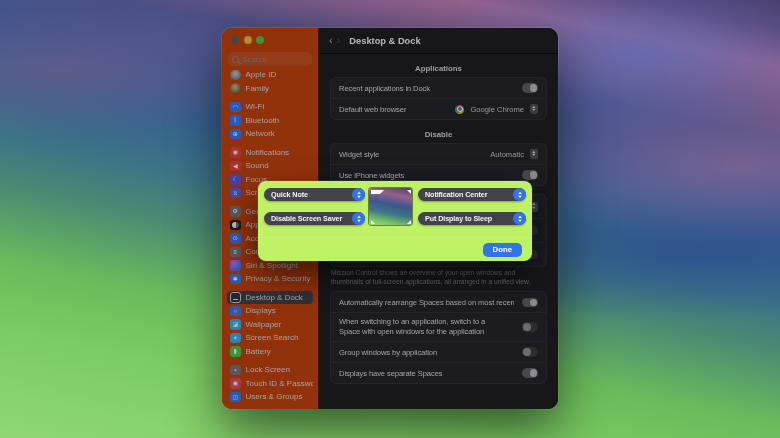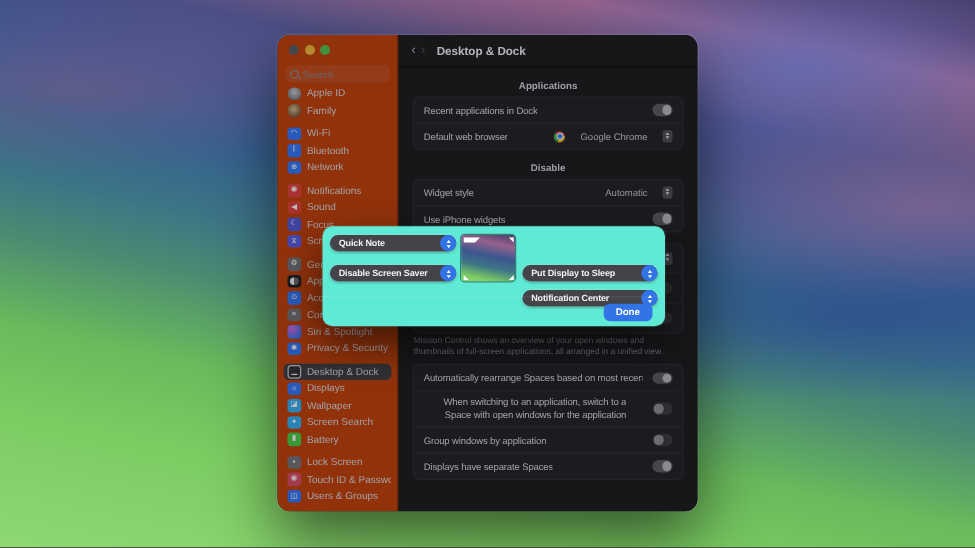--- a/index.html
+++ b/index.html
@@ -58,54 +58,54 @@
 
   
   .main{flex:1;background:#1d1d20;display:flex;flex-direction:column;min-width:0;z-index:1;}
   .mhead{height:25px;flex:none;display:flex;align-items:center;gap:7px;padding:0 10px;
     border-bottom:1px solid rgba(0,0,0,.6);}
   .nav{color:#aeaeb5;font-size:11px;line-height:1;}
   .nav.fwd{color:#56565c;margin-left:-3px;}
   .mtitle{font-size:9.3px;font-weight:bold;color:#f1f1f4;margin-left:2px;}
   .mbody{flex:1;padding:0 11px;overflow:hidden;display:flex;flex-direction:column;}
   .seclabel{font-size:7.8px;font-weight:bold;color:#d2d2d8;margin:10px 1px 4px;text-align:center;}
-  .card{background:#242428;border:1px solid rgba(255,255,255,.05);border-radius:6px;flex:none;text-align:right;}
+  .card{background:#242428;border:1px solid rgba(255,255,255,.05);border-radius:6px;flex:none;}
   .row{display:flex;align-items:center;justify-content:space-between;gap:8px;
     padding:0 8px;min-height:20px;}
   .row + .row{border-top:1px solid rgba(255,255,255,.06);}
   .rlabel{font-size:7.6px;letter-spacing:-0.1px;color:#dadade;white-space:nowrap;overflow:hidden;}
   .rlabel.wrap{white-space:normal;line-height:1.3;max-width:162px;padding:4px 0;}
-  .rval{display:flex;align-items:center;gap:12px;color:#c6c6cc;font-size:7.6px;flex:none;}
+  .rval{display:flex;align-items:center;gap:6px;color:#c6c6cc;font-size:7.6px;flex:none;}
   .toggle{width:16px;height:9.5px;border-radius:5px;background:#3a3a3f;position:relative;flex:none;}
   .toggle .knob{position:absolute;top:1px;left:1px;width:7.5px;height:7.5px;border-radius:50%;background:#8e8e94;}
   .toggle.on{background:#5c5c63;}
   .toggle.on .knob{left:auto;right:1px;background:#bababf;}
   .stepper{width:8px;height:10px;background:#4e4e55;border-radius:2.5px;flex:none;
     display:flex;flex-direction:column;align-items:center;justify-content:center;}
   .stepper i{font-style:normal;font-size:3.8px;line-height:3.2px;color:#d8d8dc;transform:scaleX(1.35);}
   .chrome-ic{width:9px;height:9px;border-radius:50%;flex:none;position:relative;
     background:conic-gradient(from -45deg,#e5453c 0 120deg,#f7ba11 0 240deg,#4aa94e 0 360deg);}
   .chrome-ic::after{content:"";position:absolute;inset:2.4px;border-radius:50%;
     background:#4285f4;box-shadow:0 0 0 0.8px #fff;}
   .mcdesc{font-size:6.8px;color:#85858c;line-height:1.35;margin:1px 1px 5px;letter-spacing:-0.05px;}
   .obscured .row{min-height:23px;justify-content:flex-end;}
 
   
-  .sheet{position:absolute;left:36px;top:153px;width:274px;height:80px;background:#5eead4;
+  .sheet{position:absolute;left:36px;top:153px;width:274px;height:80px;background:#bef264;
     border-radius:8px;z-index:5;
     box-shadow:0 14px 32px rgba(0,0,0,.55), 0 0 0 1px rgba(255,255,255,.08);}
   .corner-pop{position:absolute;height:13px;background:#434349;border-radius:6.5px;
     display:flex;align-items:center;box-shadow:0 0 0 1px rgba(255,255,255,.15), 0 1px 2px rgba(0,0,0,.4);}
   .corner-pop .plabel{font-size:7.2px;font-weight:bold;color:#f3f3f6;padding-left:7px;
     white-space:nowrap;flex:1;overflow:hidden;letter-spacing:-0.1px;}
   .bstep{width:13px;height:13px;background:#3273e8;border-radius:6.5px;flex:none;
     display:flex;flex-direction:column;align-items:center;justify-content:center;}
   .bstep i{font-style:normal;font-size:4px;line-height:3.4px;color:#fff;transform:scaleX(1.4);}
   .p-tl{left:6px;top:7px;width:101px;}
-  .p-tr{left:160px;top:7px;width:108px;margin-top:44px;}
+  .p-tr{left:160px;top:7px;width:108px;}
   .p-bl{left:6px;top:31px;width:101px;}
   .p-br{left:160px;top:31px;width:108px;}
   .thumb{position:absolute;left:111px;top:7px;width:43px;height:37px;border-radius:3px;
     overflow:hidden;box-shadow:0 0 0 1px rgba(0,0,0,.45);
     background:linear-gradient(192deg,#473b68 0%,#96628c 22%,#3d568f 45%,#3d7486 65%,#7ccc62 88%,#8fd873 100%);}
   .cm{position:absolute;width:0;height:0;}
   .cm.tl{top:1.5px;left:1.5px;border-top:4px solid #fff;border-right:4px solid transparent;}
   .cm.tr{top:1.5px;right:1.5px;border-top:4px solid #fff;border-left:4px solid transparent;}
   .cm.bl{bottom:1.5px;left:1.5px;border-bottom:4px solid #fff;border-right:4px solid transparent;}
   .cm.br{bottom:1.5px;right:1.5px;border-bottom:4px solid #fff;border-left:4px solid transparent;}

